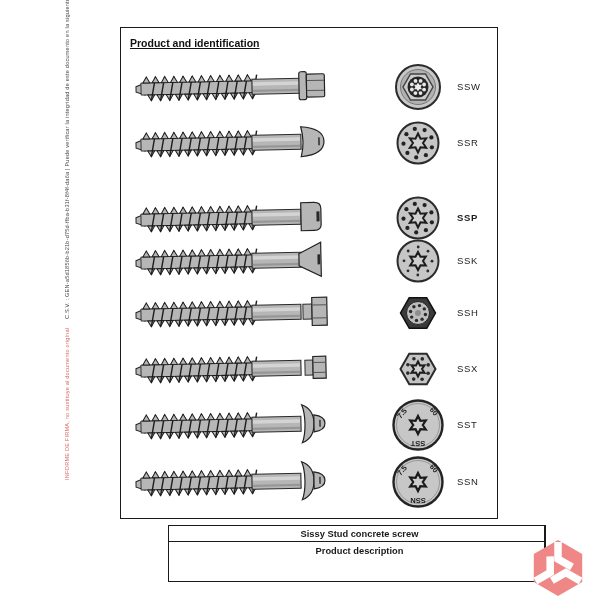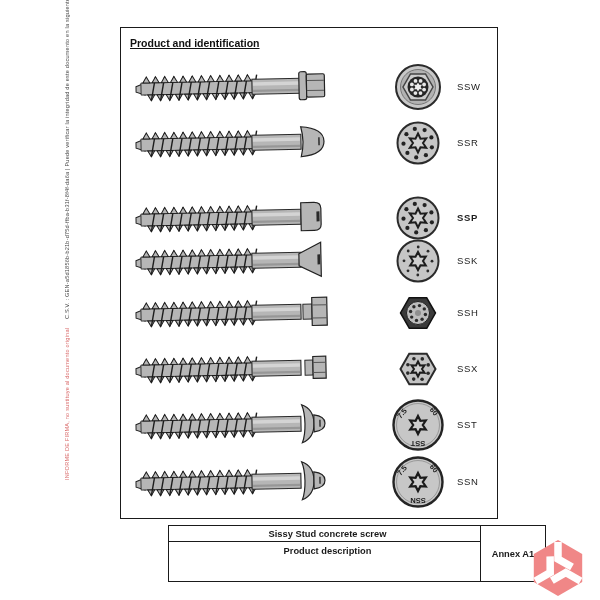--- a/index.html
+++ b/index.html
@@ -540,21 +540,20 @@
       </div>
   </div>
 
   <div class="footer">
     <div class="footer-left">
       <div class="f-row1">Sissy Stud concrete screw</div>
       <div class="f-row2">
         <div class="f-bold">Product description</div>
       </div>
     </div>
-    <div class="footer-right">Annex A1</div>
   </div>
 
   <div class="logo">
     <svg width="62" height="58" viewBox="0 0 62 58">
       <polygon id="logo-hex" points="31,1 55.2,15 55.2,43 31,57 6.8,43 6.8,15" fill="#f08787"></polygon>
       <g stroke="#ffffff" stroke-width="7.5" fill="none" stroke-linejoin="miter">
         <path d="M31 3 L31 20 L45 28"></path>
         <path d="M31 3 L31 20 L45 28" transform="rotate(120 31 29)"></path>
         <path d="M31 3 L31 20 L45 28" transform="rotate(240 31 29)"></path>
       </g>

